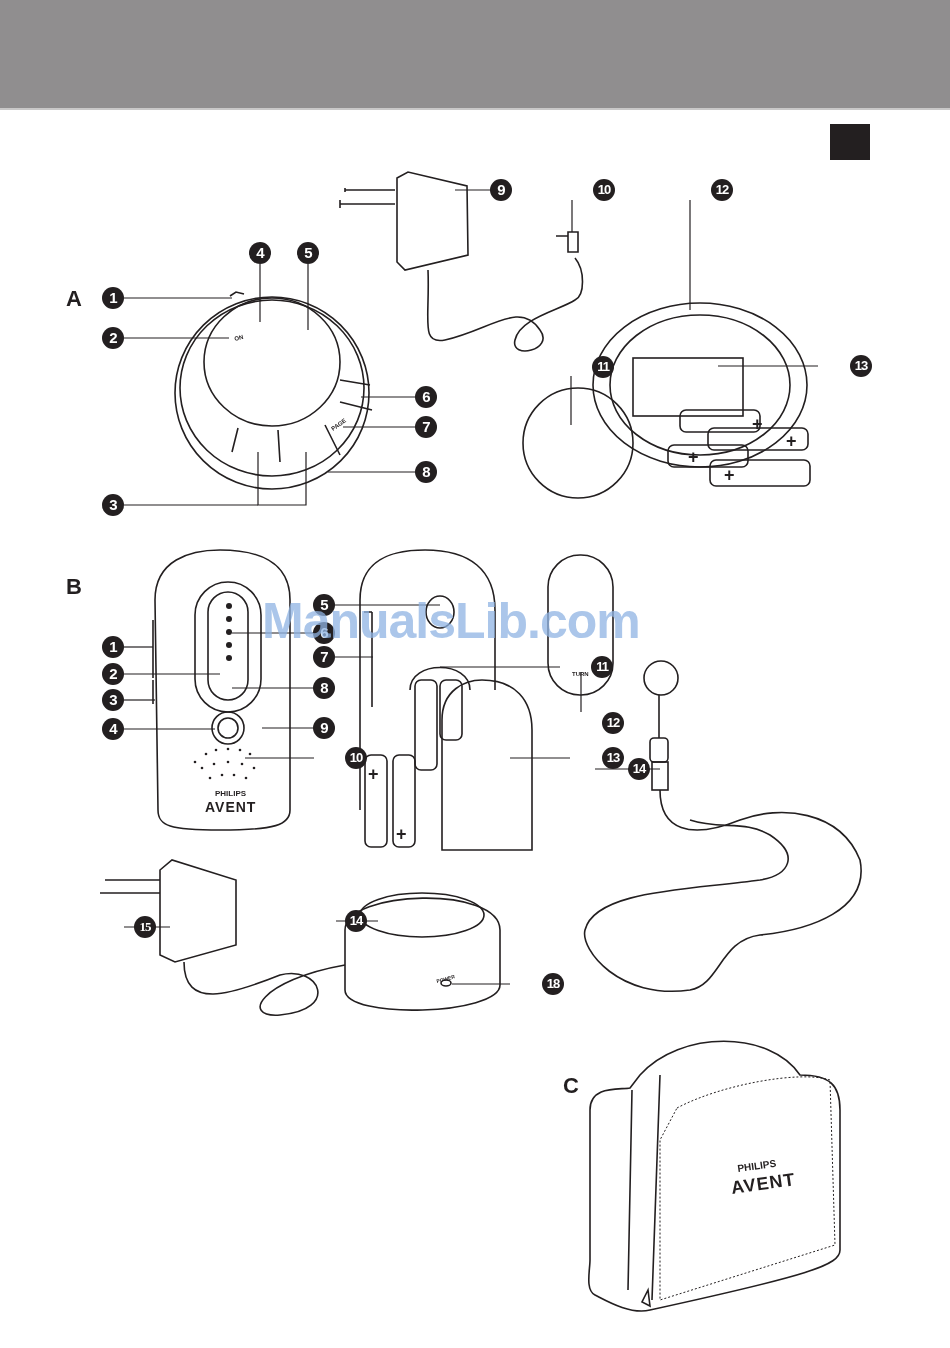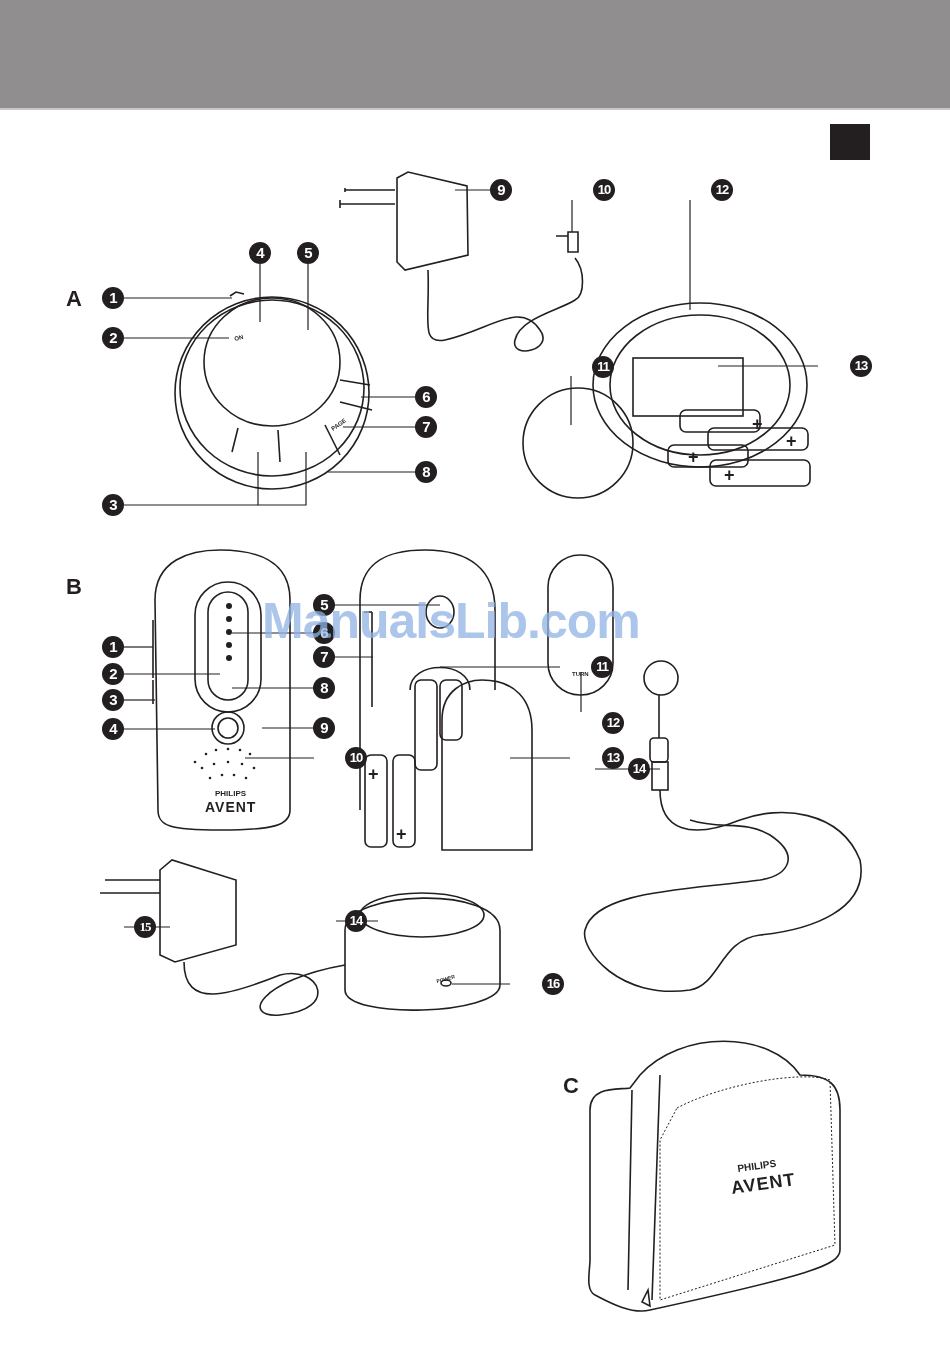--- a/index.html
+++ b/index.html
@@ -225,15 +225,15 @@
 <div class="callout" style="left:313px;top:646px;">7</div>
 <div class="callout" style="left:313px;top:677px;">8</div>
 <div class="callout" style="left:313px;top:717px;">9</div>
 <div class="callout two" style="left:313px;top:747px;">10</div>
 <div class="callout two" style="left:559px;top:656px;">11</div>
 <div class="callout two" style="left:570px;top:712px;">12</div>
 <div class="callout two" style="left:570px;top:747px;">13</div>
 <div class="callout two" style="left:596px;top:758px;">14</div>
 <div class="callout two" style="left:102px;top:916px;font-family:Liberation Serif, serif;">15</div>
 <div class="callout two" style="left:313px;top:910px;">14</div>
-<div class="callout two" style="left:510px;top:973px;">16</div>
+<div class="callout two" style="left:510px;top:973px;">18</div>
 
 <div class="watermark">ManualsLib.com</div>
 
 </body></html>

